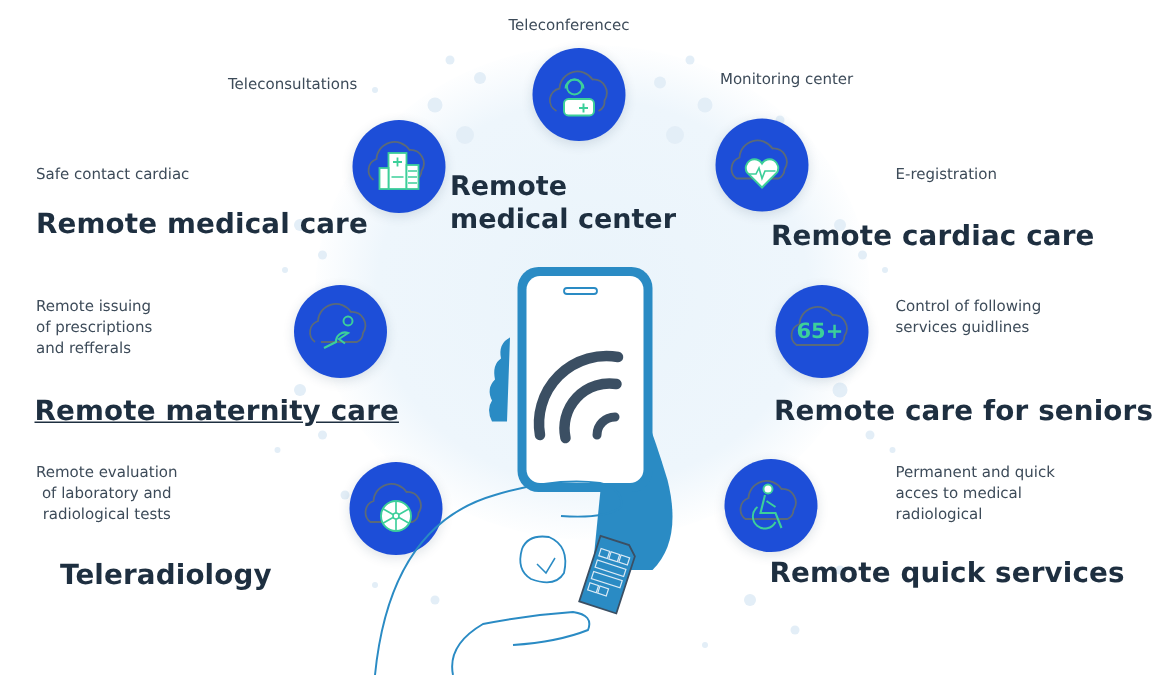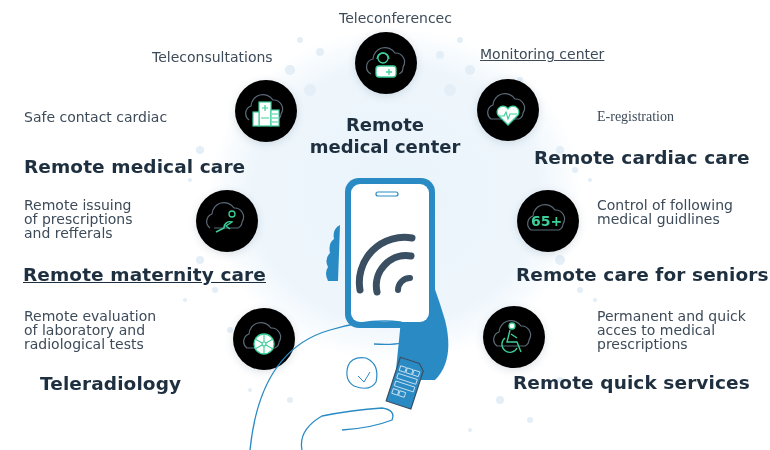--- a/index.html
+++ b/index.html
@@ -9,35 +9,35 @@
       font-family: "DejaVu Sans", sans-serif;
       color: #2a3a4a;
     }
     .bg-blob {
       position: absolute; left: 210px; top: 30px; width: 370px; height: 330px;
       border-radius: 50%;
       background: radial-gradient(ellipse at center, #eaf4fb 0%, #eef6fc 55%, rgba(238,246,252,0) 72%);
     }
     .dots { position: absolute; left: 0; top: 0; width: 770px; height: 450px; }
     .small {
-      position: absolute; font-size: 14px; line-height: 14px; color: #3d4b59;
+      position: absolute; font-size: 10px; line-height: 14px; color: #3d4b59;
       white-space: pre-line;
     }
     .big {
       position: absolute; font-size: 18.5px; font-weight: bold; color: #1e2f40;
       letter-spacing: 0.1px; white-space: nowrap;
     }
     .center-title {
       position: absolute; left: 300px; top: 114px; width: 170px;
-      text-align: center; font-size: 18px; font-weight: bold; line-height: 22px;
+      text-align: left; font-size: 18px; font-weight: bold; line-height: 22px;
       color: #1e2f40; white-space: pre-line;
     }
     .bubble {
       position: absolute; width: 62px; height: 62px; border-radius: 50%;
-      background: #000000;
+      background: #1d4ed8;
       box-shadow: 0 2px 8px rgba(30,60,90,0.15);
     }
     .bubble svg { position: absolute; left: 0; top: 0; }
     .art { position: absolute; left: 230px; top: 170px; }
   </style>
 </head>
 <body>
 
 <div class="bg-blob"></div>
 
@@ -73,48 +73,48 @@
     <circle cx="530" cy="420" r="3"></circle>
       <circle cx="470" cy="430" r="2"></circle>
       <circle cx="560" cy="380" r="3"></circle>
     <circle cx="230" cy="330" r="3"></circle>
       <circle cx="250" cy="390" r="2"></circle>
   </g>
 </svg>
 
 <div class="small" style="left:339px; top:11px;">Teleconferencec</div>
 <div class="small" style="left:152px; top:50px;">Teleconsultations</div>
-<div class="small" style="left:480px; top:47px;text-decoration:underline;">Monitoring center</div>
+<div class="small" style="left:480px; top:47px;">Monitoring center</div>
 
 <div class="center-title">Remote
 medical center</div>
 
 <div class="small" style="left:24px; top:110px;">Safe contact cardiac</div>
-<div class="big" style="left:24px; top:156px;">Remote medical care</div>
+<div class="big" style="left:24px; top:139px;">Remote medical care</div>
 
 <div class="small" style="left:24px; top:198px;">Remote issuing
 of prescriptions
 and refferals</div>
 <div class="big" style="left:23px; top:264px;text-decoration:underline;">Remote maternity care</div>
 
-<div class="small" style="left:24px; top:309px;">Remote evaluation
+<div class="small" style="left:24px; top:309px;text-align:center;">Remote evaluation
 of laboratory and
 radiological tests</div>
 <div class="big" style="left:40px; top:373px;">Teleradiology</div>
 
-<div class="small" style="left:597px; top:110px;font-family:Liberation Serif, serif;">E-registration</div>
-<div class="big" style="left:514px; top:147px;margin-left:20px;">Remote cardiac care</div>
+<div class="small" style="left:597px; top:110px;">E-registration</div>
+<div class="big" style="left:514px; top:147px;">Remote cardiac care</div>
 
 <div class="small" style="left:597px; top:198px;">Control of following
-medical guidlines</div>
+services guidlines</div>
 <div class="big" style="left:516px; top:264px;">Remote care for seniors</div>
 
 <div class="small" style="left:597px; top:309px;">Permanent and quick
 acces to medical
-prescriptions</div>
+radiological</div>
 <div class="big" style="left:513px; top:372px;">Remote quick services</div>
 
 <div class="bubble" style="left:355px; top:32px;">
   <svg width="62" height="62" viewBox="0 0 62 62">
     <path d="M16 42 a8 8 0 0 1 2-15 a12 12 0 0 1 22-6 a9 9 0 0 1 8 14 a7 7 0 0 1-4 7" fill="none" stroke="#5b6a78" stroke-width="1.2"></path>
     <circle cx="28" cy="26" r="5" fill="none" stroke="#3ccf9a" stroke-width="1.3"></circle>
     <path d="M22 27 a6 6 0 0 1 12 0" fill="none" stroke="#3ccf9a" stroke-width="1.3"></path>
     <rect x="21" y="34" width="20" height="11" rx="3" fill="#fff" stroke="#3ccf9a" stroke-width="1.3"></rect>
     <path d="M34 37 v6 M31 40 h6" stroke="#3ccf9a" stroke-width="1.3"></path>
   </svg>

